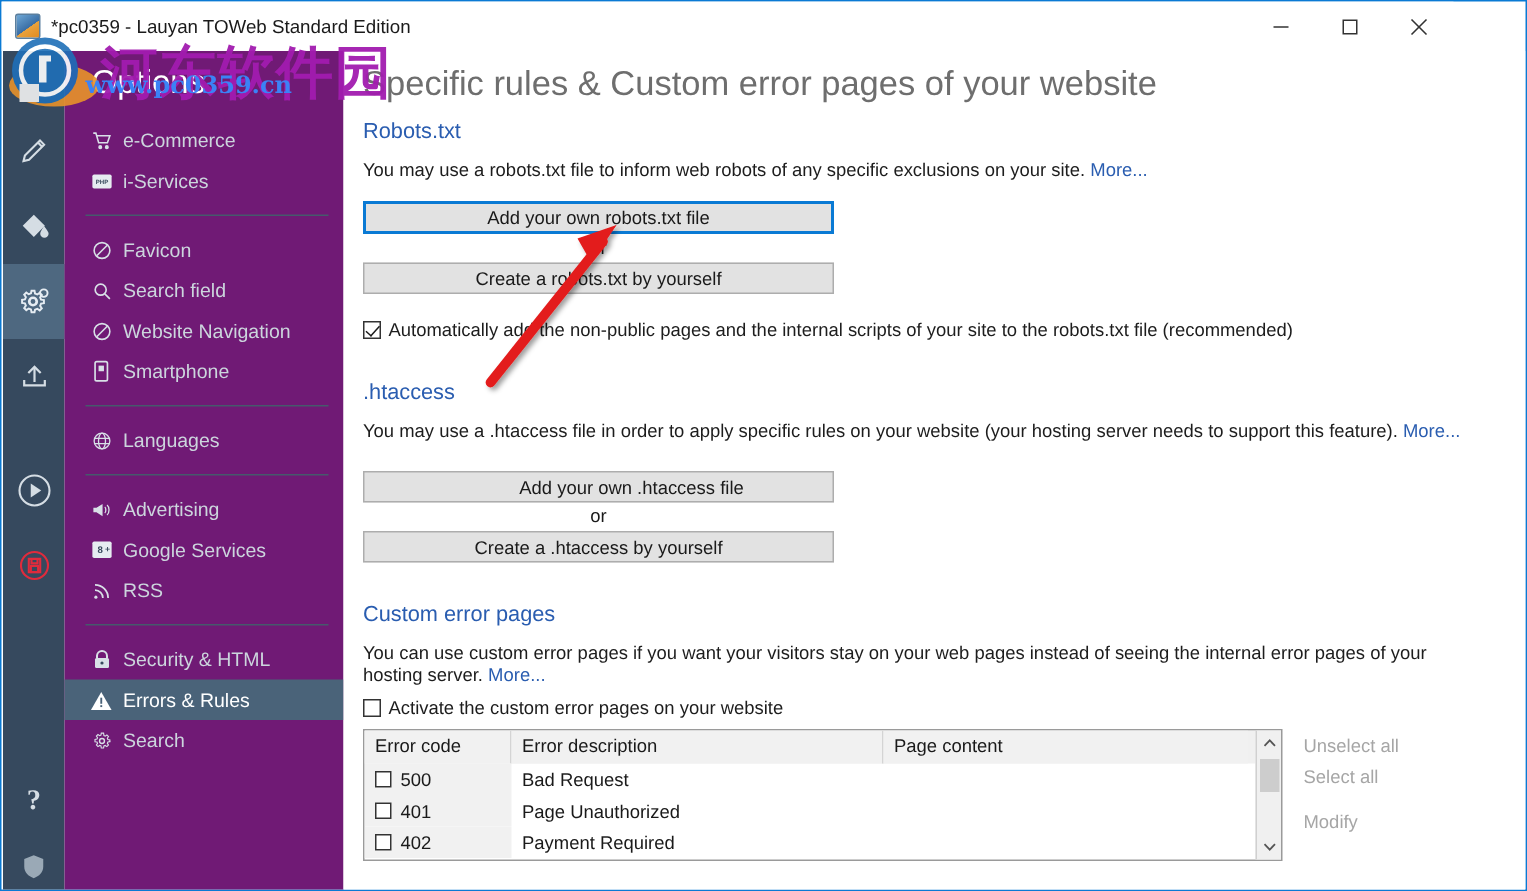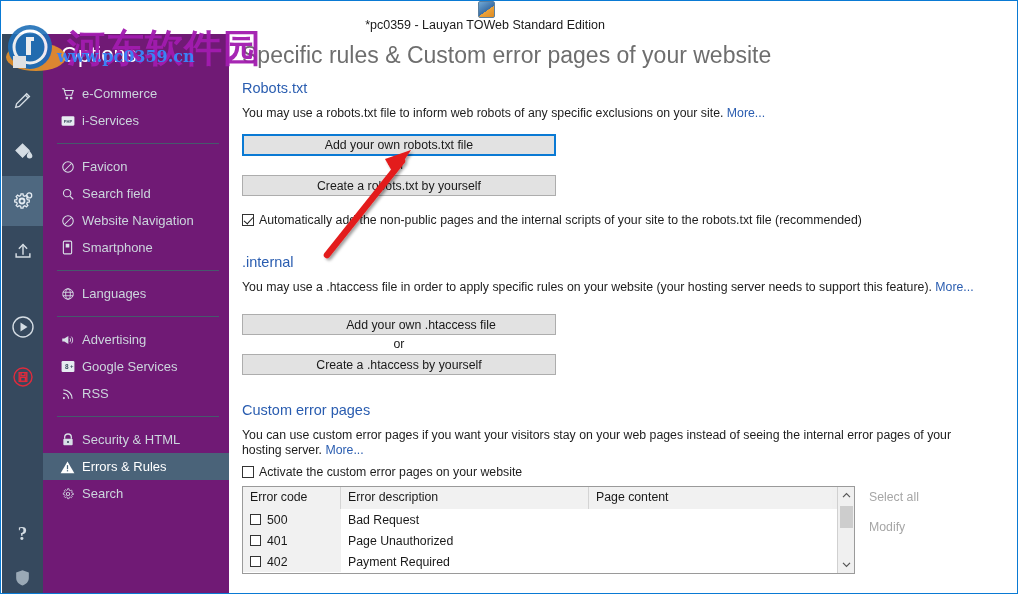--- a/index.html
+++ b/index.html
@@ -15,21 +15,21 @@
     background: #ffffff;
     border: 1px solid #0a7ad4;
     overflow: hidden;
   }
 
   
   .titlebar {
     position: absolute; top: 0; left: 0;
     width: 968px; height: 33px;
     background: #ffffff;
-    display: flex; align-items: center; flex-direction: column;
+    display: flex; align-items: center;
   }
   .app-icon {
     width: 17px; height: 17px; margin-left: 9px; margin-right: 7px;
     background: linear-gradient(145deg,#6fa8d6 0%, #3a6ea5 55%, #eaa23c 56%, #e08b20 100%);
     border: 1px solid #5b7f9e; border-radius: 2px; flex: none;
   }
   .title-text {
     font-size: 12.5px; color: #1a1a1a; white-space: nowrap;
   }
   .win-controls { margin-left: auto; display: flex; height: 33px; }
@@ -433,21 +433,21 @@
 
     <div class="btn focus" style="left:13px; top:100px; width:314px; height:22px;">Add your own robots.txt file</div>
     <div class="or-text" style="left:13px; top:124px; width:314px;">or</div>
     <div class="btn" style="left:13px; top:141px; width:314px; height:21px;">Create a robots.txt by yourself</div>
 
     <div class="cbrow" style="top:179px">
       <span class="cbox checked"></span>
       <span>Automatically add the non-public pages and the internal scripts of your site to the robots.txt file (recommended)</span>
     </div>
 
-    <div class="sec-head" style="top:220px">.internal</div>
+    <div class="sec-head" style="top:220px">.htaccess</div>
     <div class="para" style="top:246px; width:765px;">
       <span>You may use a .htaccess file in order to apply specific rules on your website (your hosting server needs to support this feature).</span>
       <span class="lnk">More...</span>
     </div>
 
     <div class="btn" style="left:13px; top:280px; width:314px; height:21px;padding-left:44px;">Add your own .htaccess file</div>
     <div class="or-text" style="left:13px; top:303px; width:314px;">or</div>
     <div class="btn" style="left:13px; top:320px; width:314px; height:21px;">Create a .htaccess by yourself</div>
 
     <div class="sec-head" style="top:368px">Custom error pages</div>
@@ -508,20 +508,21 @@
         <div class="sb-track"></div>
         <div class="sb-arrow">
           <svg width="9" height="7" viewBox="0 0 9 7">
               <path d="M1 1.8L4.5 5.4 8 1.8" fill="none" stroke="#555" stroke-width="1.2"></path>
             </svg>
         </div>
       </div>
     </div>
 
     <div class="side-actions">
+      <div class="act">Unselect all</div>
       <div class="act">Select all</div>
       <div class="act spaced">Modify</div>
     </div>
 
   </div>
 
   <div class="wm wm-logo">
     <svg width="66" height="58" viewBox="0 0 66 58" opacity="0.9">
       <ellipse cx="33" cy="34" rx="30" ry="14" fill="#e8922a"></ellipse>
       <circle cx="27" cy="24" r="22" fill="#1f6fb8"></circle>

